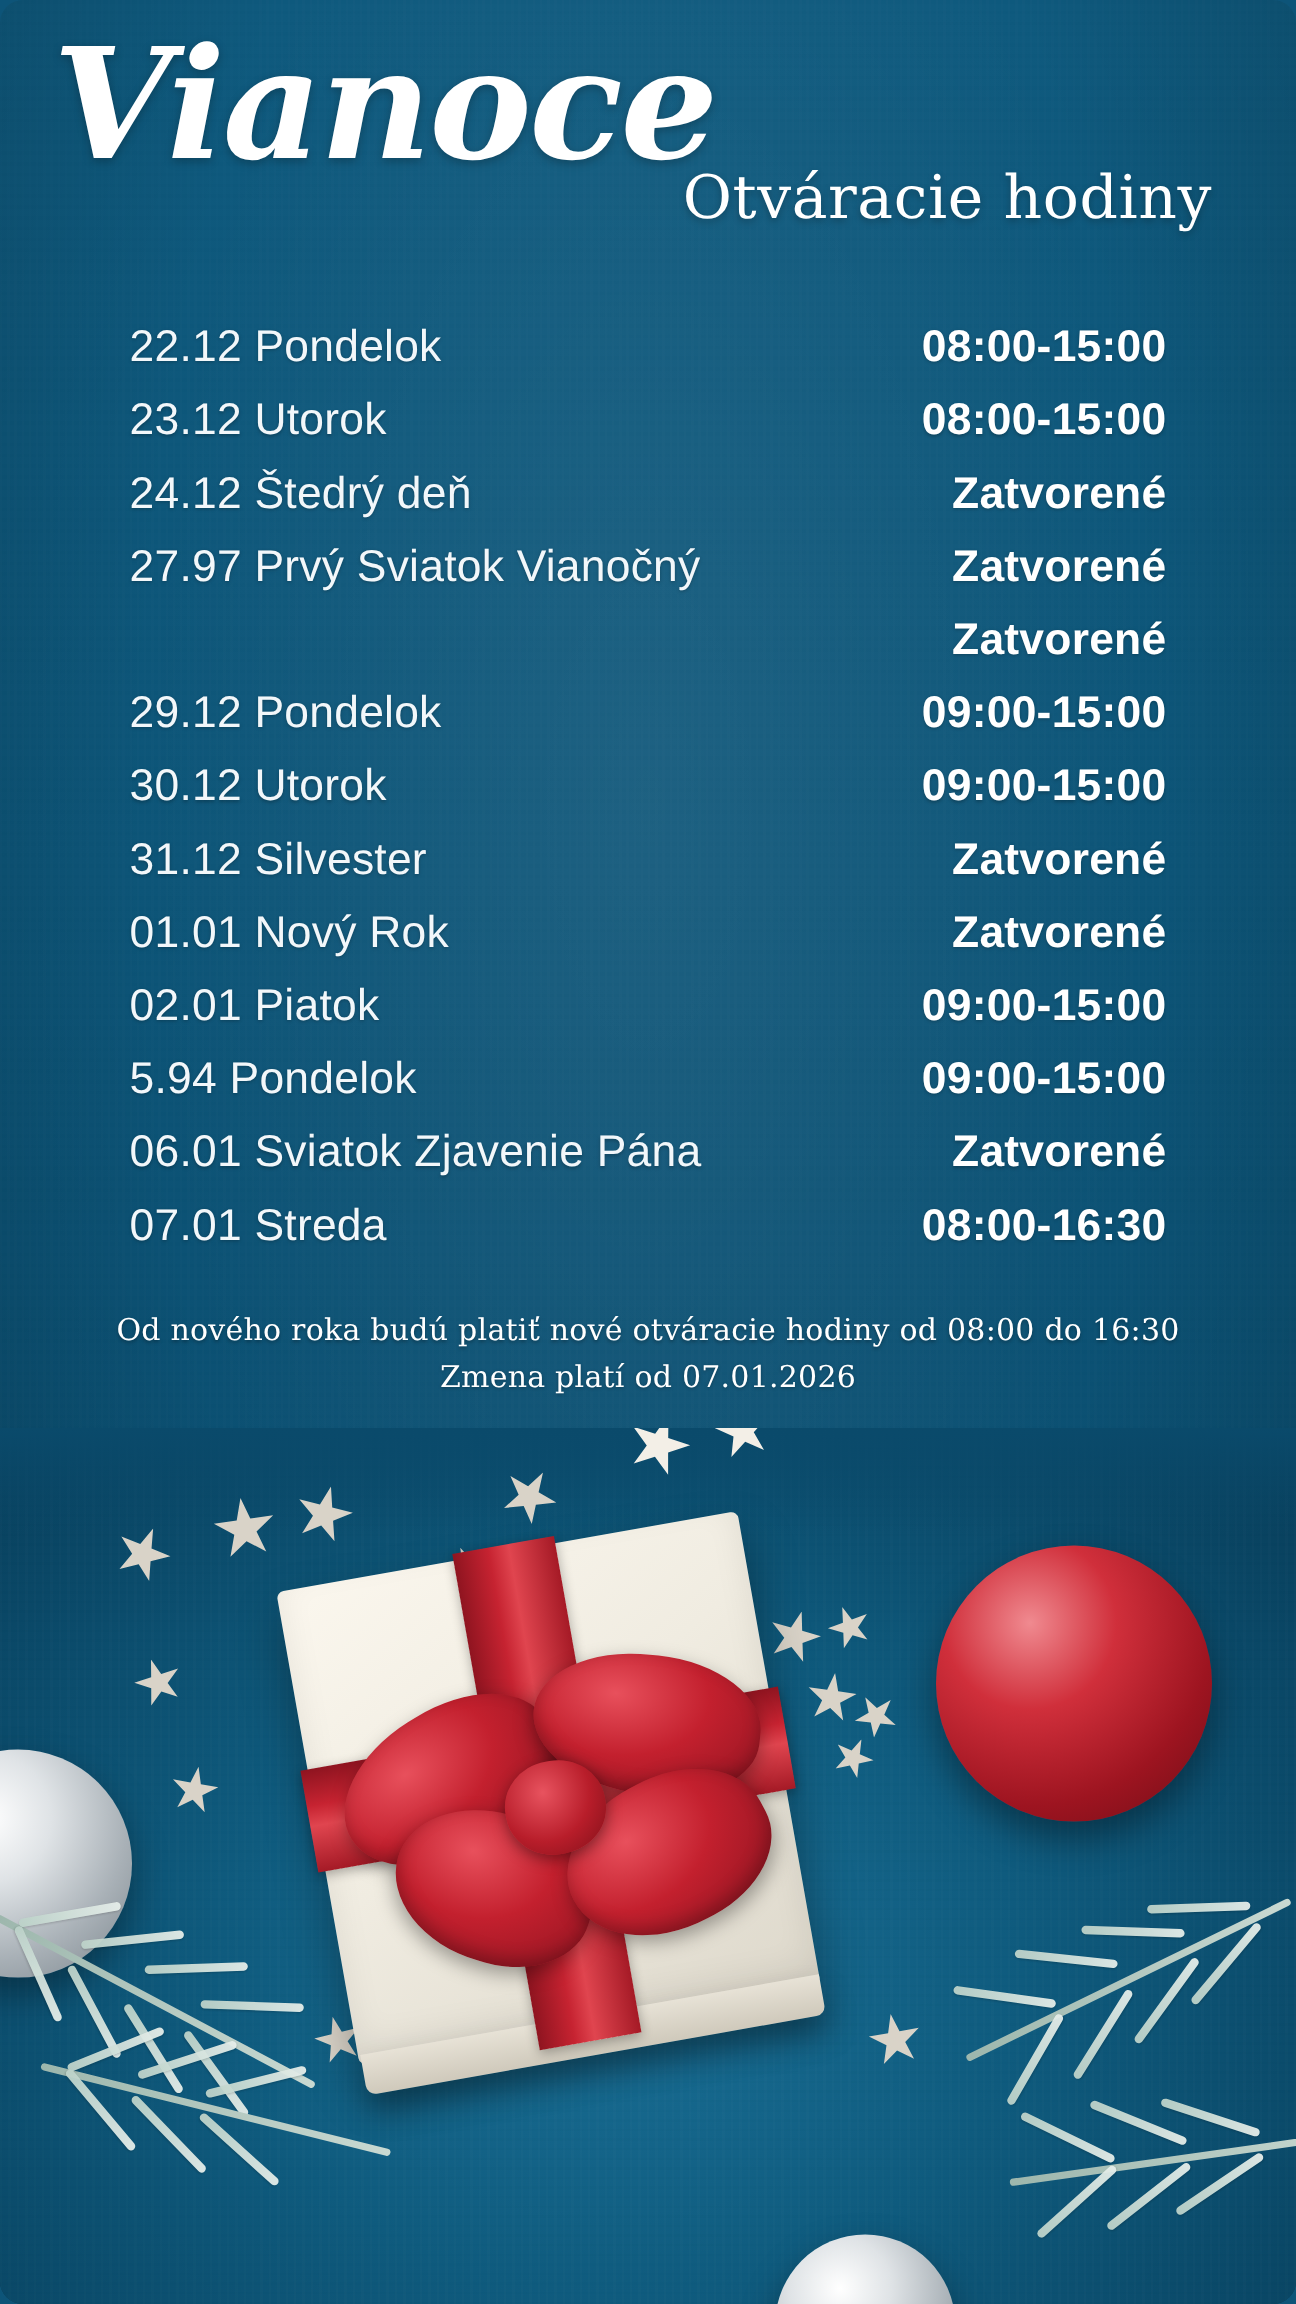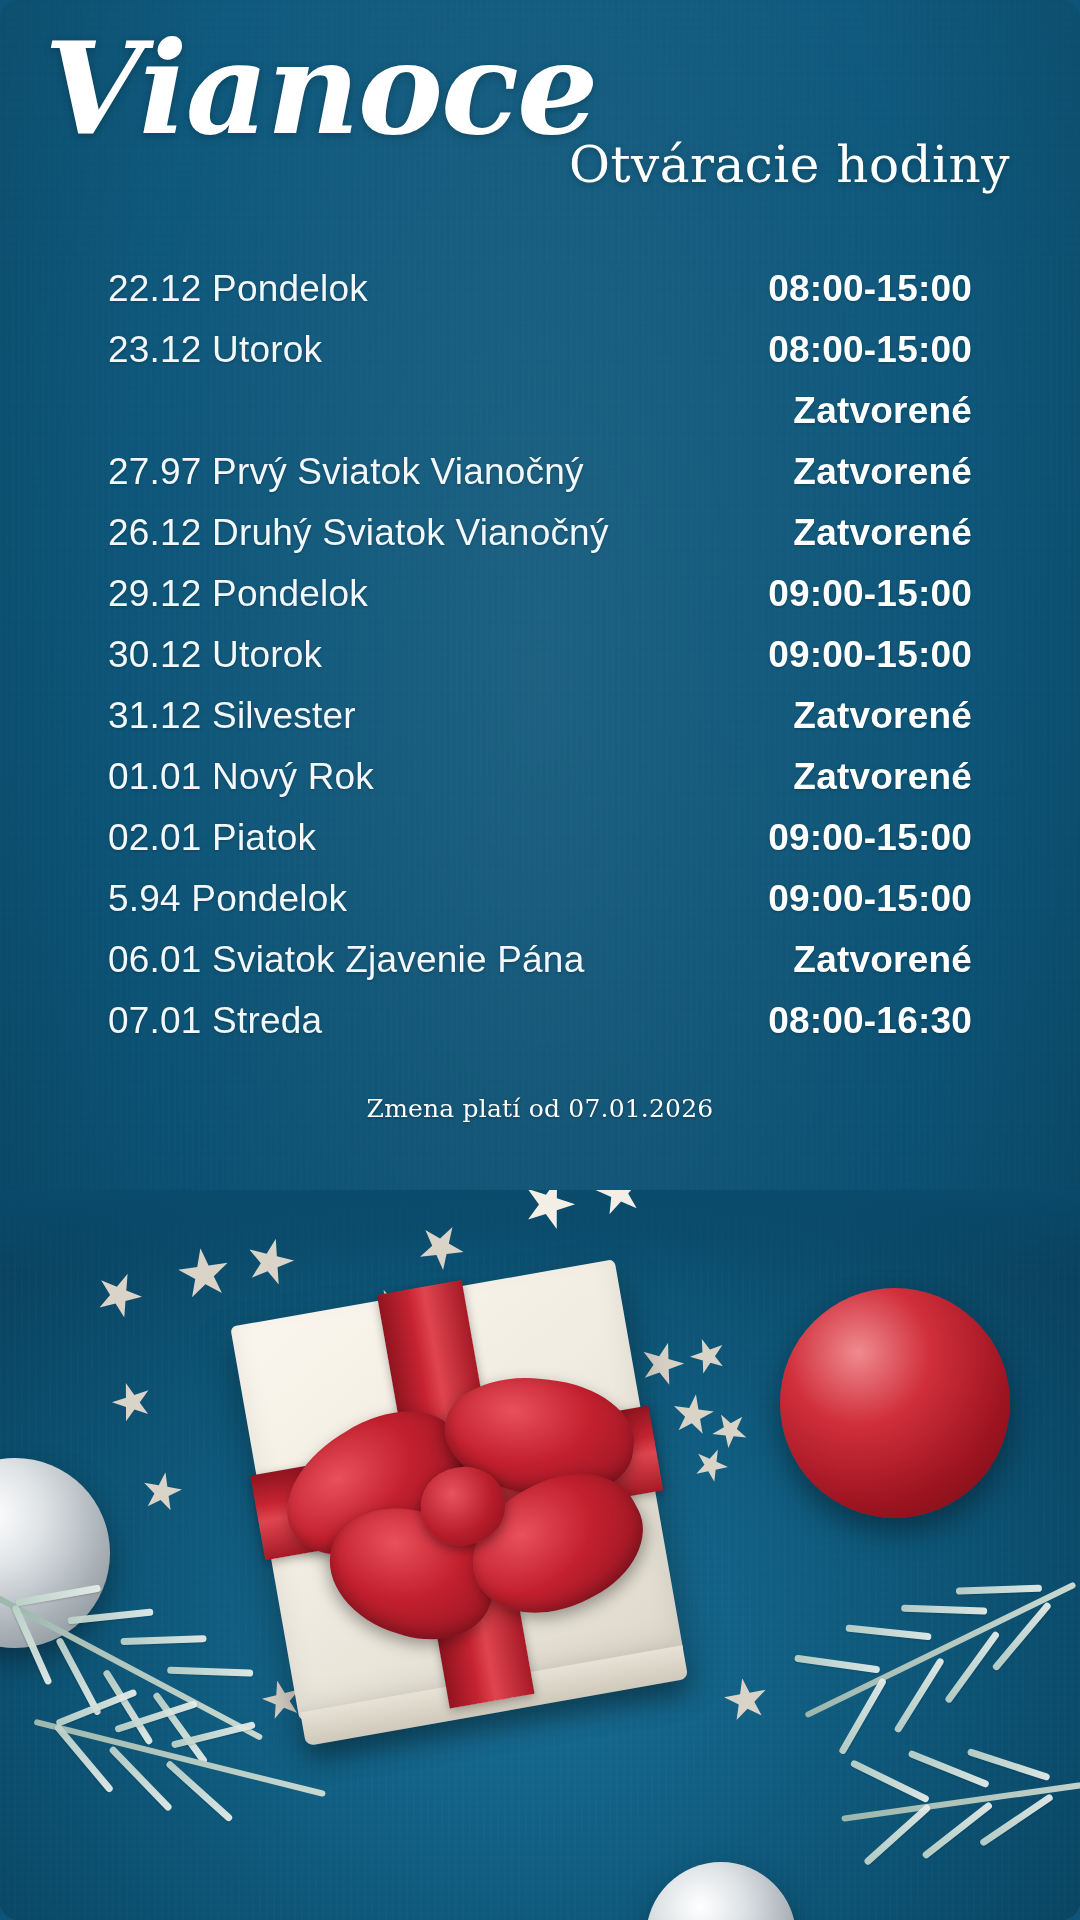--- a/index.html
+++ b/index.html
@@ -291,30 +291,30 @@
       <span class="day">22.12 Pondelok</span>
       <span class="time">08:00-15:00</span>
     </div>
 
     <div class="row">
       <span class="day">23.12 Utorok</span>
       <span class="time">08:00-15:00</span>
     </div>
 
     <div class="row">
+      <span class="day">24.12 Štedrý deň</span>
       <span class="time">Zatvorené</span>
     </div>
 
     <div class="row">
       <span class="day">27.97 Prvý Sviatok Vianočný</span>
       <span class="time">Zatvorené</span>
     </div>
 
     <div class="row">
-      <span class="day">26.12 Druhý Sviatok Vianočný</span>
       <span class="time">Zatvorené</span>
     </div>
 
     <div class="row">
       <span class="day">29.12 Pondelok</span>
       <span class="time">09:00-15:00</span>
     </div>
 
     <div class="row">
       <span class="day">30.12 Utorok</span>
@@ -347,20 +347,21 @@
     </div>
 
     <div class="row">
       <span class="day">07.01 Streda</span>
       <span class="time">08:00-16:30</span>
     </div>
 
   </div>
 
   <div class="notes">
+    <div class="line">Od nového roka budú platiť nové otváracie hodiny od 08:00 do 16:30</div>
     <div class="line">Zmena platí od 07.01.2026</div>
   </div>
 
   <div class="photo">
     <div class="grain"></div>
     <div class="photo-shadow-top"></div>
 
     <div class="star bright" style="left:523px; top:-12px; width:52px; height:52px; transform:rotate(18deg);"></div>
     <div class="star bright" style="left:595px; top:-22px; width:48px; height:48px; transform:rotate(-12deg);"></div>
     <div class="star dim" style="left:418px; top:34px; width:46px; height:46px; transform:rotate(30deg);"></div>

